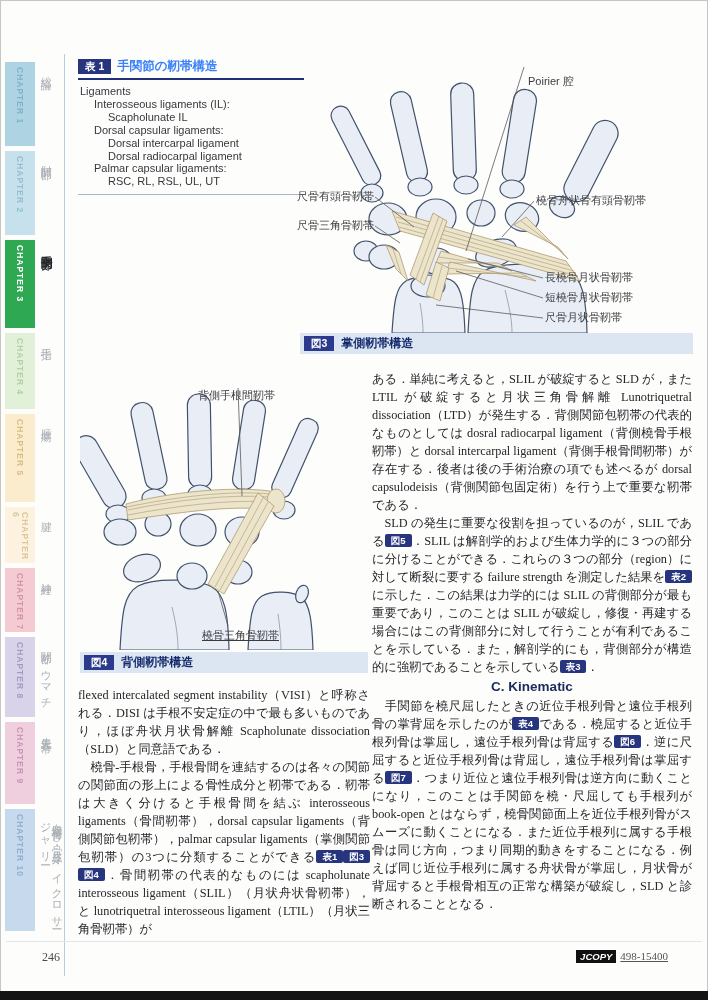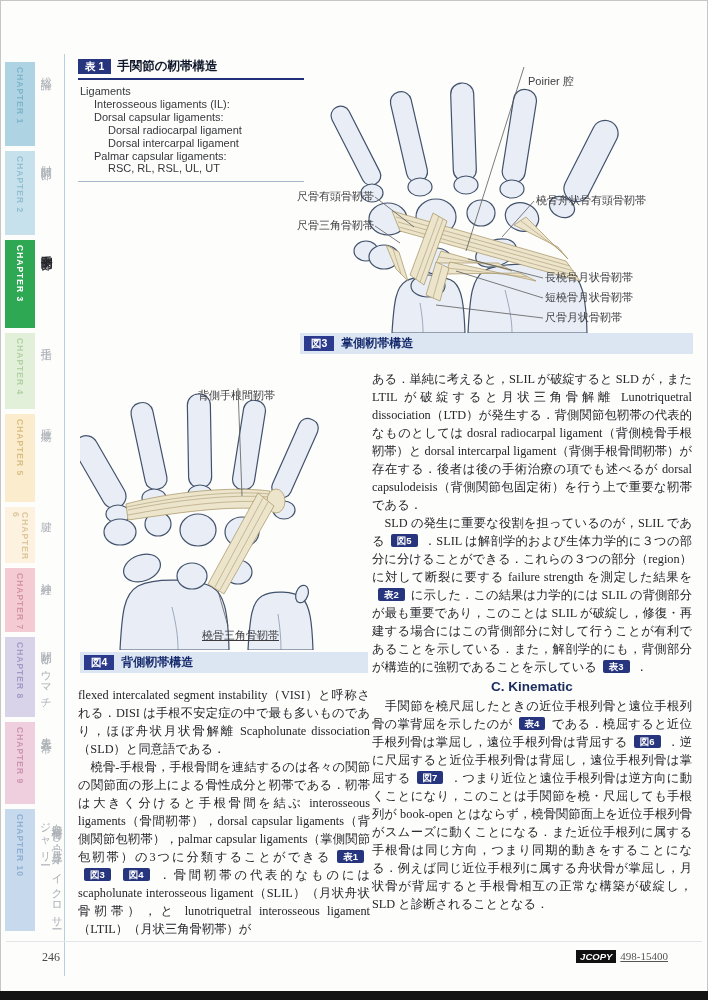--- a/index.html
+++ b/index.html
@@ -16,21 +16,21 @@
   .ch-num{writing-mode:vertical-rl;font:bold 8.5px/1 "Liberation Sans",sans-serif;letter-spacing:1px;}
   .ch-label{writing-mode:vertical-rl;margin-left:4px;padding-top:6px;
             font:11px/1.2 "Liberation Sans",sans-serif;color:#abb0b6;letter-spacing:2px;}
   .ch-label.active{color:#26282c;font-weight:bold;font-size:11.5px;}
   .ch-label.twoline{height:118px;line-height:1.05;}
 
   
   .t1{position:absolute;left:78px;top:59px;width:226px;}
   .t1-head{display:flex;align-items:center;gap:6px;padding-bottom:4px;border-bottom:2.5px solid #22307a;}
   .t1-badge{background:#27357e;color:#fff;font:bold 10.5px/15px "Liberation Sans",sans-serif;padding:0 7px;}
-  .t1-title{font:bold 12.5px/15px "Liberation Sans",sans-serif;color:#0f172a;}
+  .t1-title{font:bold 12.5px/15px "Liberation Sans",sans-serif;color:#3b82f6;}
   .t1-list{padding:5px 0 6px 2px;border-bottom:1.5px solid #a9b6c9;}
   .t1-line{font:11px/12.9px "Liberation Sans",sans-serif;color:#37383d;white-space:nowrap;}
 
   
   .figwrap{position:absolute;}
   .figlabel{position:absolute;font:11px/13px "Liberation Sans",sans-serif;color:#3c3c40;white-space:nowrap;z-index:5;}
   .caption{position:absolute;background:#dce6f3;display:flex;align-items:center;gap:7px;padding:0 4px;box-sizing:border-box;}
   .cap-badge{background:#2b3a8c;color:#fff;font:bold 10.5px/15px "Liberation Sans",sans-serif;padding:0 7px;}
   .cap-text{font:bold 12px/15px "Liberation Sans",sans-serif;color:#14296b;}
 
@@ -38,21 +38,21 @@
   .bdetail{fill:none;stroke:#7c8ba0;stroke-width:.7;}
   .lig{fill:#ece4cb;stroke:#a5905f;stroke-width:.7;}
   .fib{fill:none;stroke:#a3926a;stroke-width:.55;}
   .leader{fill:none;stroke:#5a5a5a;stroke-width:.8;}
 
   
   .col{position:absolute;font-size:12.3px;line-height:18px;text-align:justify;color:#26262b;}
   .col p{margin:0;}
   .subhead{font:bold 13.5px/19px "Liberation Sans",sans-serif;color:#1a2b5e;margin:1px 0 1px 0;text-align:center;}
   .badge{display:inline-block;background:#27357e;color:#fff;font:bold 9.5px/13.5px "Liberation Sans",sans-serif;
-         padding:0 6px;border-radius:2px;margin:0 6px;vertical-align:1.5px;}
+         padding:0 6px;border-radius:2px;margin:0 0;vertical-align:1.5px;}
 
   
   .pagenum{position:absolute;left:42px;top:950px;font:12px/14px "Liberation Serif",serif;color:#4a4a4a;}
   .jcopy{position:absolute;right:40px;top:950px;display:flex;align-items:center;gap:4px;}
   .jcopy-badge{background:#111;color:#fff;font:italic bold 9.5px/13px "Liberation Sans",sans-serif;padding:0 4px;}
   .jcopy-code{font:11px/13px "Liberation Serif",serif;color:#555;text-decoration:underline;}
 </style>
 </head>
 <body>
 
@@ -125,23 +125,24 @@
   </div>
 
 <div class="t1">
   <div class="t1-head">
     <span class="t1-badge">表 1</span>
     <span class="t1-title">手関節の靭帯構造</span>
   </div>
   <div class="t1-list" id="t1-list">
       <div class="t1-line" style="padding-left: 0px;">Ligaments</div>
       <div class="t1-line" style="padding-left: 14px;">Interosseous ligaments (IL):</div>
+      <div class="t1-line" style="padding-left: 28px;">Scapholunate IL</div>
       <div class="t1-line" style="padding-left: 14px;">Dorsal capsular ligaments:</div>
+      <div class="t1-line" style="padding-left: 28px;">Dorsal intercarpal ligament</div>
       <div class="t1-line" style="padding-left: 28px;">Dorsal radiocarpal ligament</div>
-      <div class="t1-line" style="padding-left: 28px;">Dorsal intercarpal ligament</div>
       <div class="t1-line" style="padding-left: 14px;">Palmar capsular ligaments:</div>
       <div class="t1-line" style="padding-left: 28px;">RSC, RL, RSL, UL, UT</div>
     </div>
 </div>
 
 <div class="figwrap" style="left:300px;top:55px;width:393px;height:278px;">
   <svg width="393" height="278" viewBox="0 0 393 278">
 
     <path class="bone" d="M92,278 C94,246 96,232 106,226 C116,220 146,220 154,227 C162,234 164,250 165,278 Z"></path>
     <ellipse class="bone" cx="128" cy="231" rx="17" ry="11"></ellipse>

